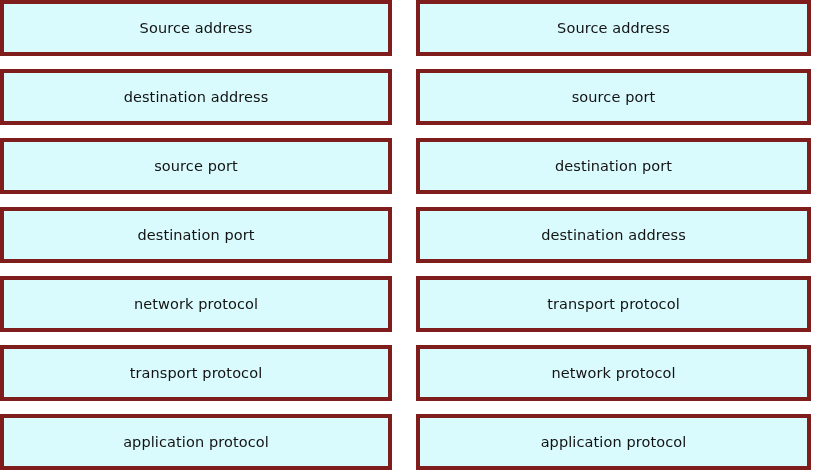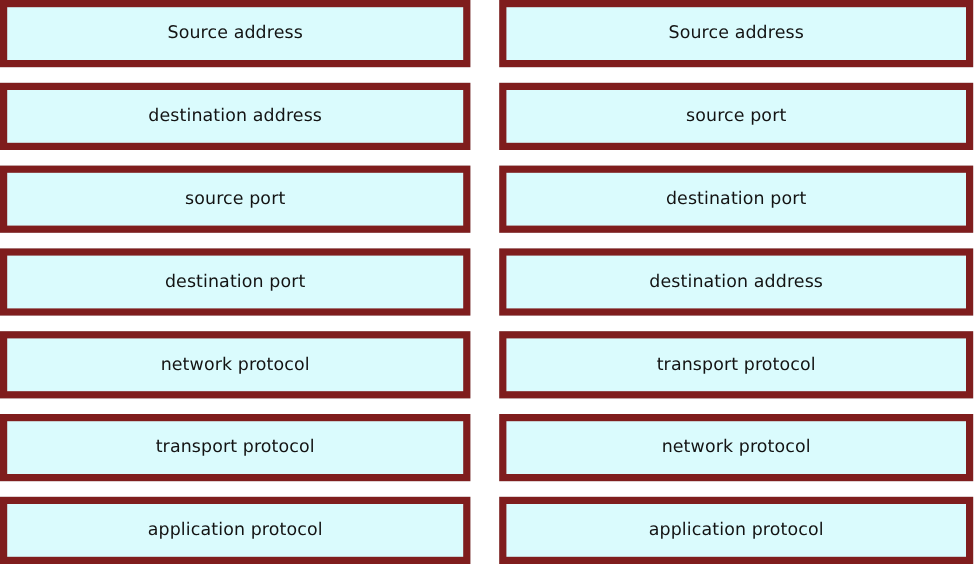--- a/index.html
+++ b/index.html
@@ -37,21 +37,21 @@
     left: 416px;
     width: 395px;
   }
 
   .field-box {
     box-sizing: border-box;
     width: 100%;
     height: 56px;
     margin-bottom: 13px;
     background: #dafbfd;
-    border: 6px solid #7f1d1d;
+    border: 4px solid #7f1d1d;
     display: flex;
     align-items: center;
     justify-content: center;
     color: #131313;
     font-size: 14.5px;
     font-family: "DejaVu Sans", sans-serif;
     font-weight: 400;
     letter-spacing: 0.1px;
     line-height: 1;
   }

